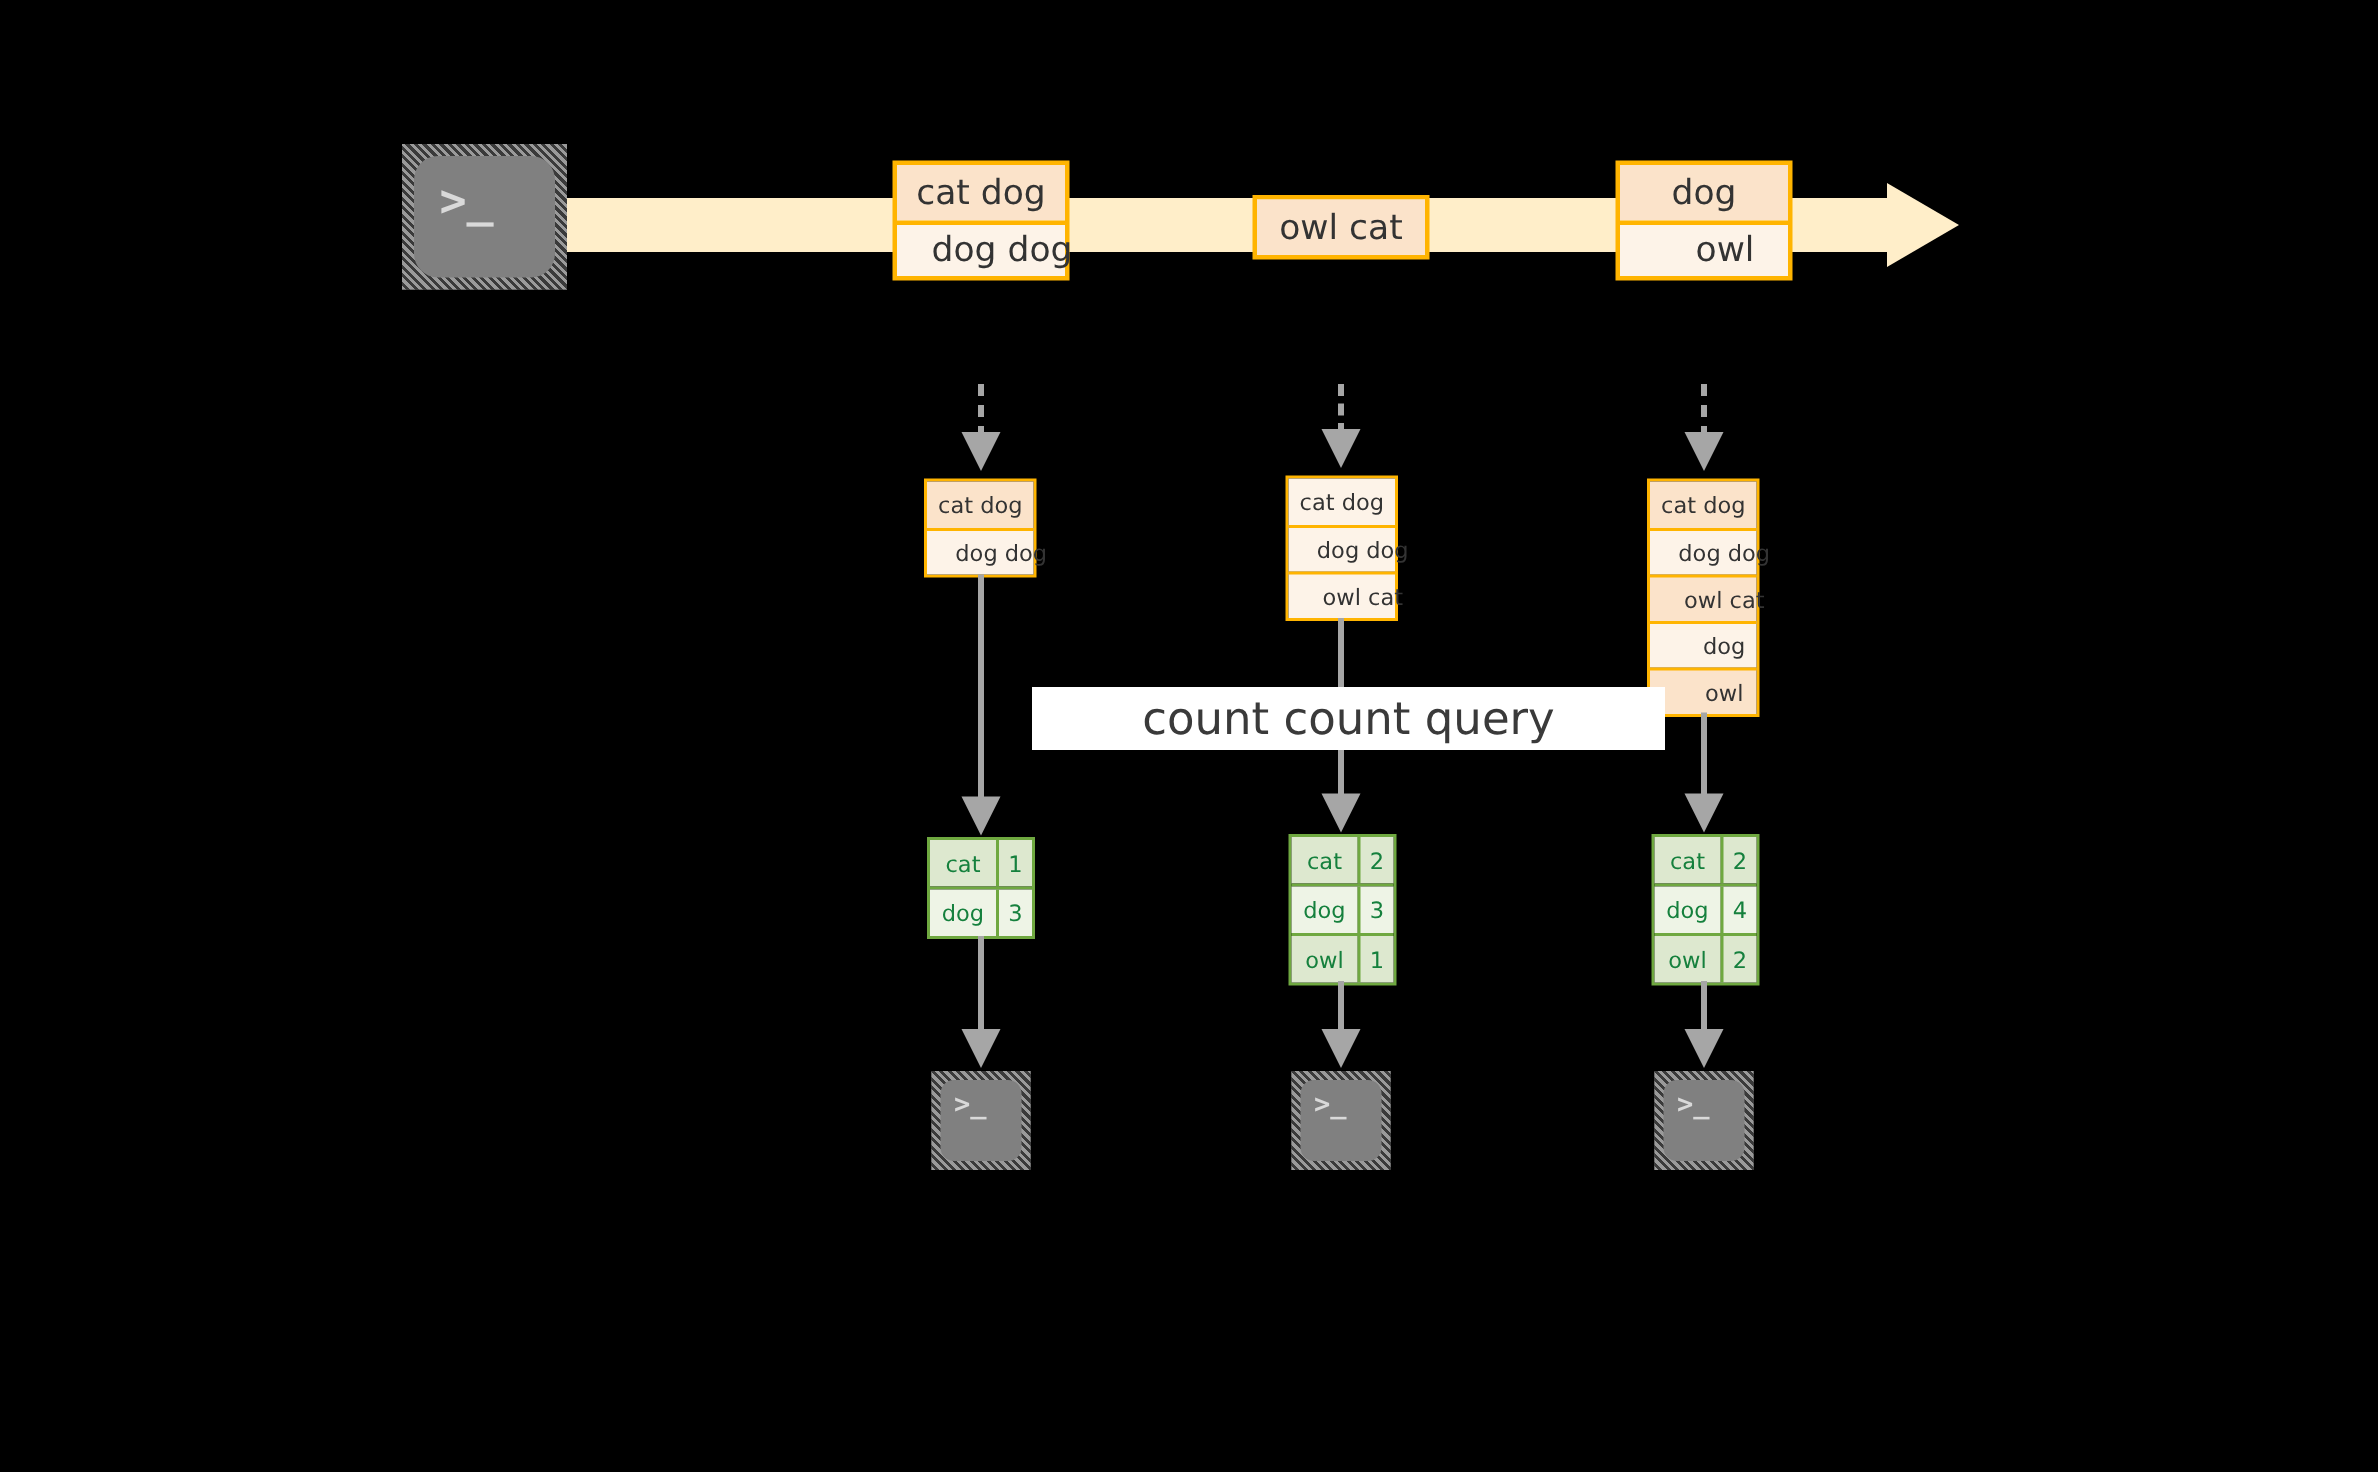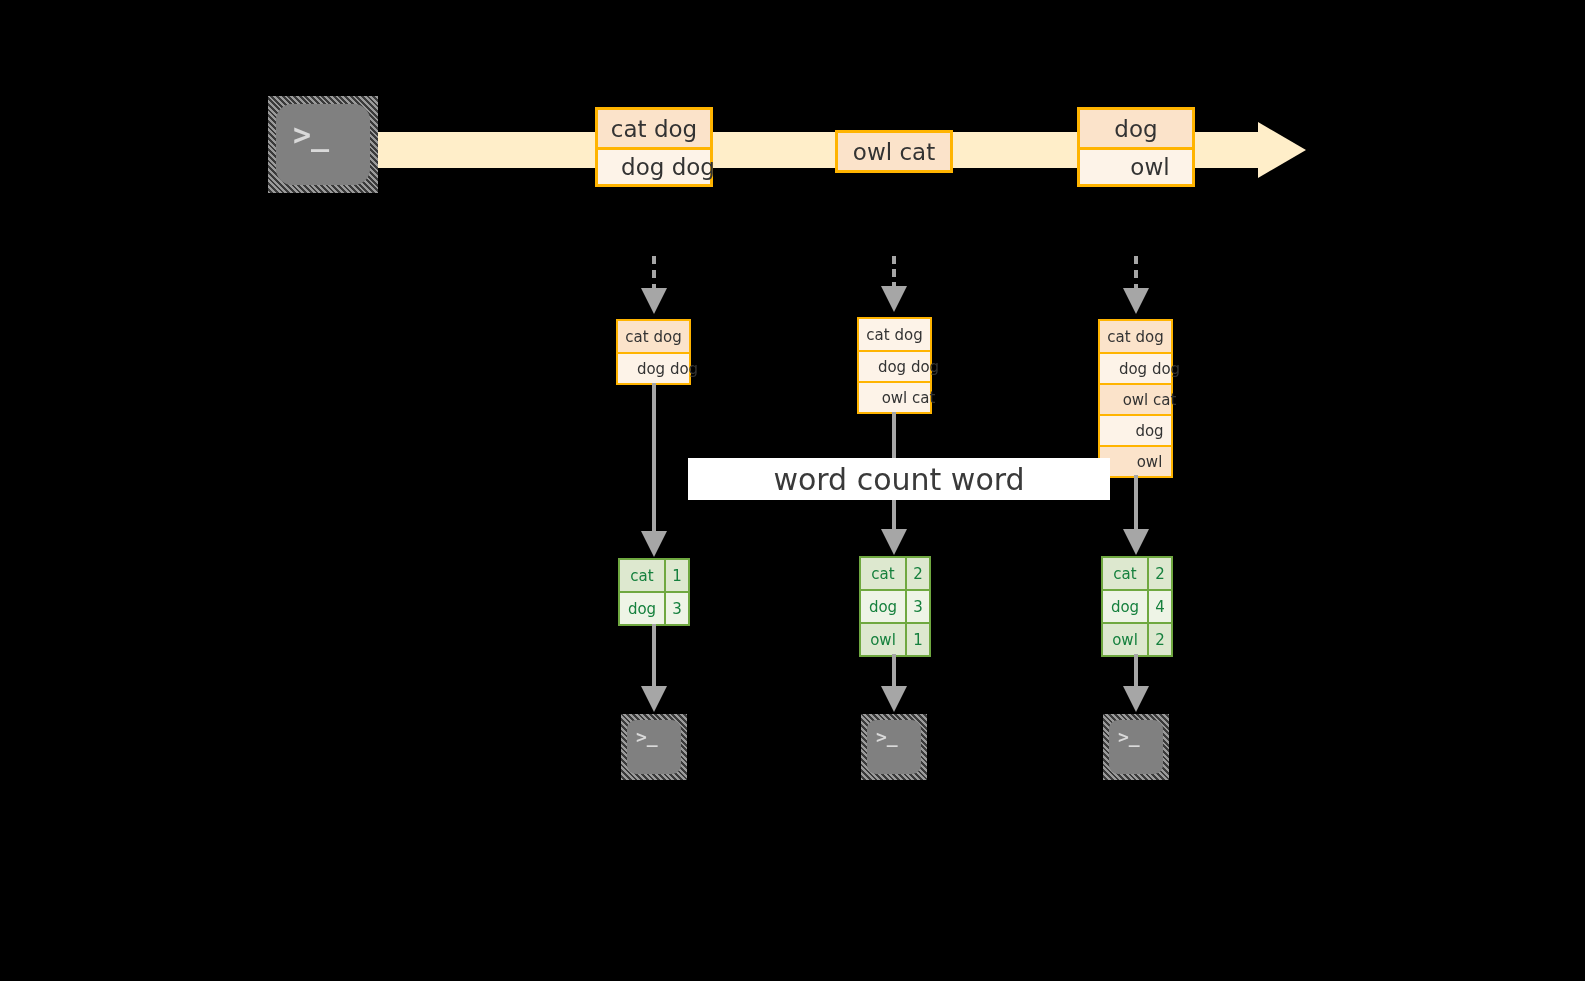--- a/index.html
+++ b/index.html
@@ -272,16 +272,16 @@
   <div class="conn-line" style="left:1134px; top:654px; height:34px;"></div>
   <div class="conn-head" style="left:1123px; top:686px;"></div>
 
   <div class="terminal small" style="left:1103px; top:714px;">
     <div class="terminal-inner">
       <span class="term-prompt">&gt;_</span>
     </div>
   </div>
 
   <div class="query-band" style="left:688px; top:458px; width:422px; height:42px;">
-    <span>word count word</span>
+    <span>count count query</span>
   </div>
 
 </div>
 
 </body></html>

